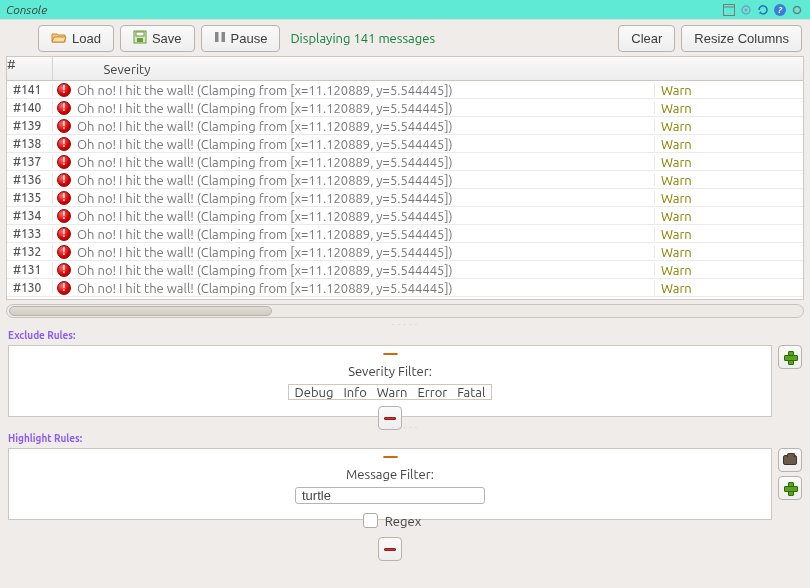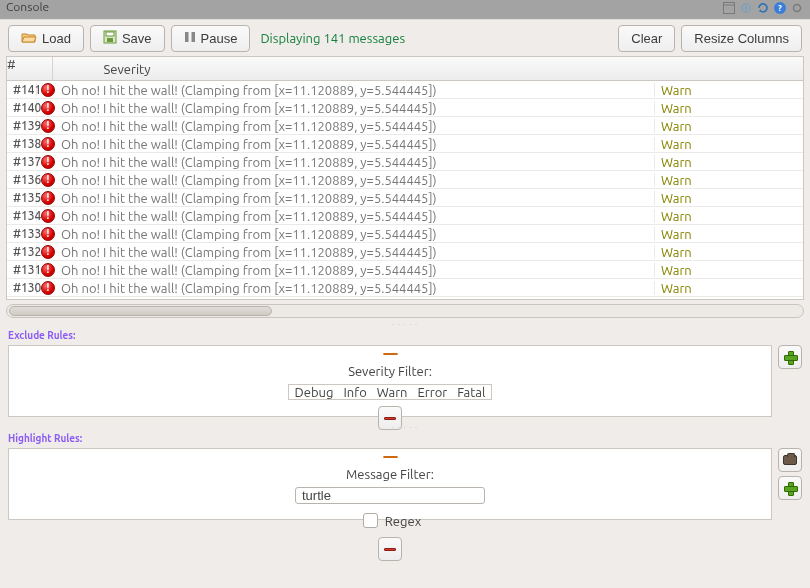--- a/index.html
+++ b/index.html
@@ -6,39 +6,41 @@
   html, body {
     margin: 0; padding: 0;
     width: 810px; height: 588px;
     font-family: "Ubuntu", "Liberation Sans", Arial, sans-serif;
     font-size: 13px;
     background: #f0ece9;
     color: #3c3c3c;
     overflow: hidden;
   }
   .titlebar {
-    display: flex; align-items: flex-start;
+    display: flex; align-items: center;
     height: 20px;
     padding: 0 6px;
-    background: #a3a3a3;
+    background: #5eead4;
     border-bottom: 1px solid #e0dcd8;
     font-size: 12px;
+    font-style: italic;
   }
   .titlebar .title { flex: 0 0 auto; color: #3e3e3e; }
   .titlebar .spacer { flex: 1 1 auto; }
   .winicon {
     width: 15px; height: 15px; margin-left: 2px;
     display: flex; align-items: center; justify-content: center;
   }
   .toolbar {
     display: flex; align-items: center;
     height: 36px;
     padding: 0 8px;
     background: #f0ece9;
     gap: 6px;
+    margin-left: 30px;
   }
   .btn {
     display: inline-flex; align-items: center; justify-content: center;
     height: 27px; padding: 0 12px;
     background: linear-gradient(#fafafa, #eee);
     border: 1px solid #b8b4ad;
     border-radius: 4px;
     font-size: 13px;
     color: #3c3c3c;
     gap: 5px;
@@ -67,21 +69,21 @@
     background: #fff;
     position: relative;
   }
   .row {
     display: flex; align-items: center;
     height: 18px;
     font-size: 13px;
     border-bottom: 1px solid #eceae6;
   }
   .cell-num {
-    width: 30px; text-align: left; padding-left: 6px;
+    width: 46px; text-align: left; padding-left: 6px;
     color: #555; font-weight: 500; font-size: 12px;
     border-right: 1px solid #eceae6;
   }
   .cell-msg {
     flex: 1 1 auto; display:flex; align-items:flex-start; gap: 6px;
     padding-left: 4px;
     color: #777;
     border-right: 1px solid #eceae6;
     white-space: nowrap; overflow: hidden;
   }

